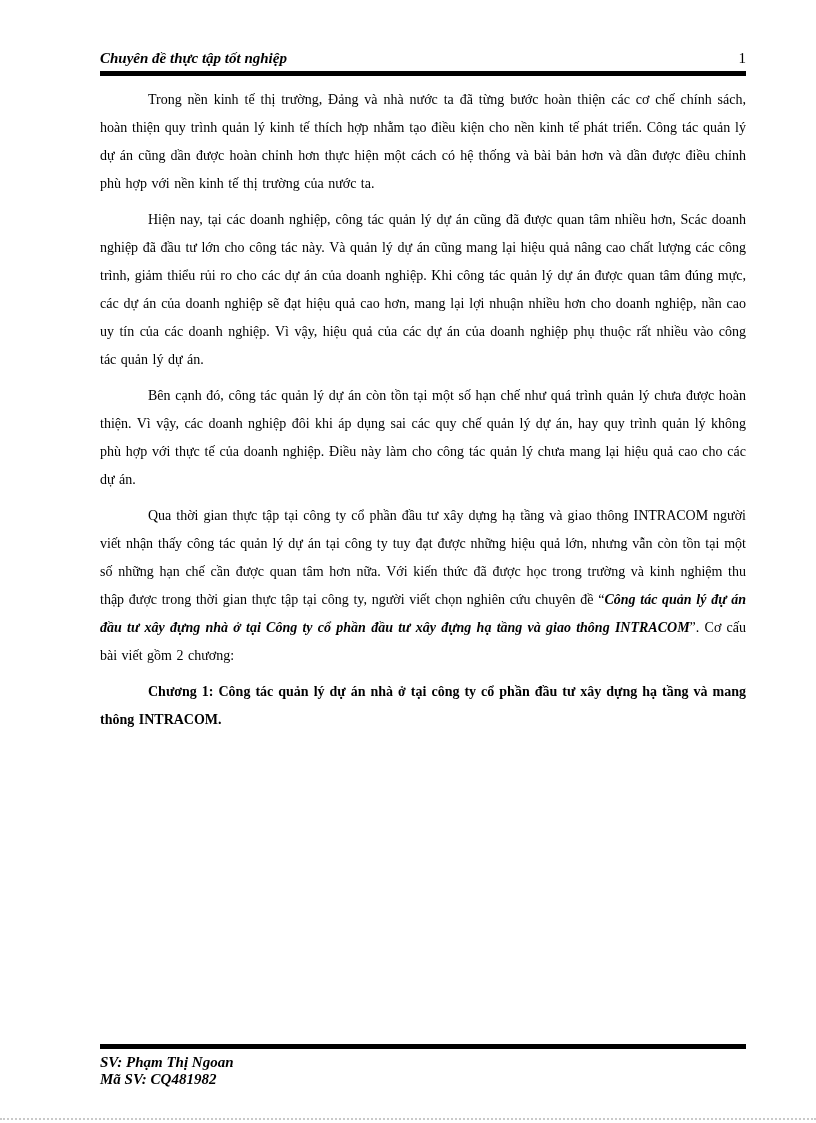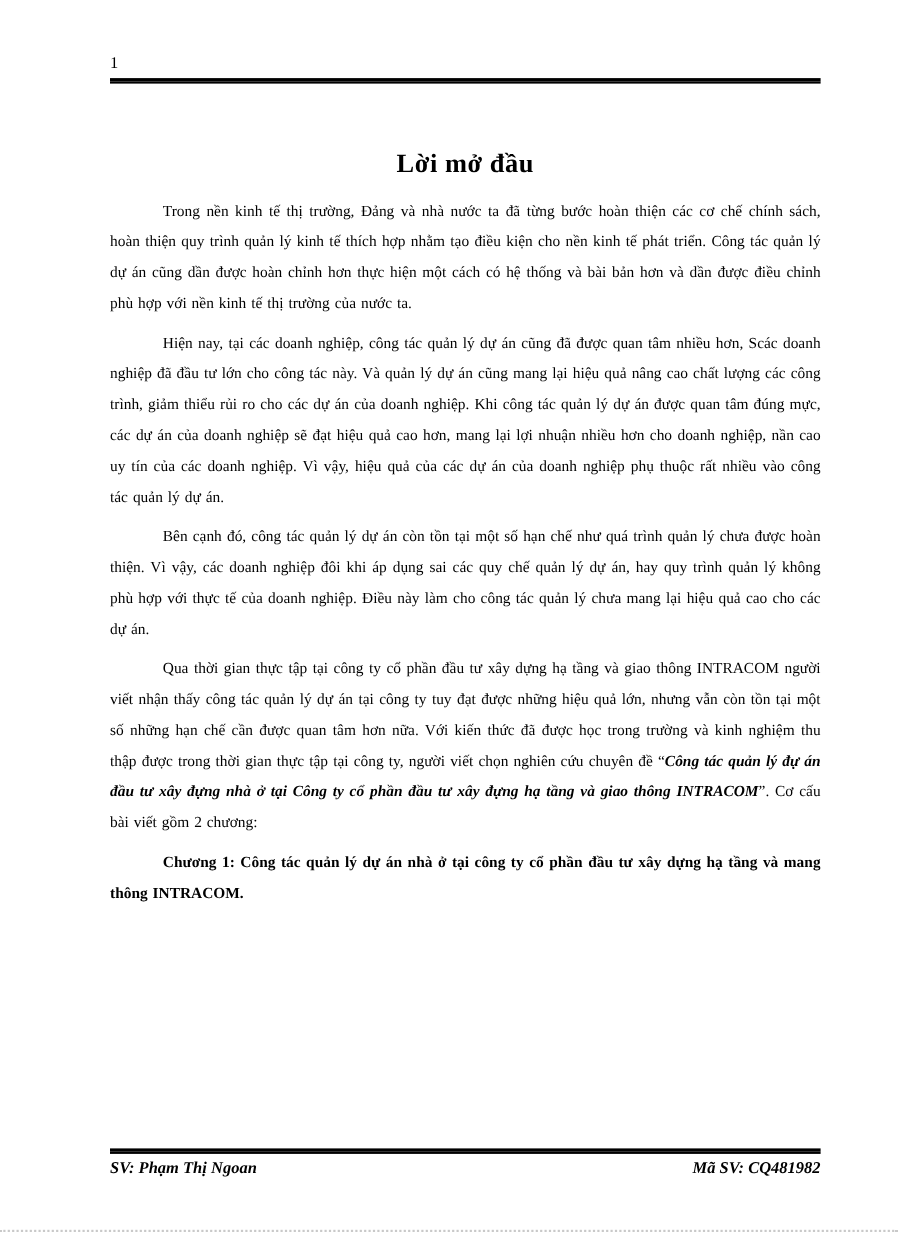--- a/index.html
+++ b/index.html
@@ -54,41 +54,42 @@
   .content p.chapter { font-weight: bold; }
   .bi { font-weight: bold; font-style: italic; }
   
   .footer {
     position: absolute; left: 100px; right: 70px; top: 1044px;
   }
   .footer-row {
     display: flex; justify-content: space-between; align-items: baseline;
     font-size: 15px; font-weight: bold; font-style: italic;
     padding-top: 5px;
+    flex-direction: column;
   }
   
   .page-break-dots {
     position: absolute; left: 0; right: 0; top: 1118px;
     border-bottom: 2px dotted #c9c9c9;
   }
 </style>
 </head>
 <body>
 
 <div class="page">
 
   <div class="header">
     <div class="header-row">
+      <span class="h-left">Chuyên đề thực tập tốt nghiệp</span>
       <span class="h-center">1</span>
     </div>
     <div class="double-rule"></div>
   </div>
 
   <div class="content">
-    <div class="doc-title">Lời mở đầu</div>
 
     <p>Trong nền kinh tế thị trường, Đảng và nhà nước ta đã từng bước hoàn thiện các cơ chế chính sách, hoàn thiện quy trình quản lý kinh tế thích hợp nhằm tạo điều kiện cho nền kinh tế phát triển. Công tác quản lý dự án cũng dần được hoàn chỉnh hơn thực hiện một cách có hệ thống và bài bản hơn và dần được điều chỉnh phù hợp với nền kinh tế thị trường của nước ta.</p>
 
     <p>Hiện nay, tại các doanh nghiệp, công tác quản lý dự án cũng đã được quan tâm nhiều hơn, Scác doanh nghiệp đã đầu tư lớn cho công tác này. Và quản lý dự án cũng mang lại hiệu quả nâng cao chất lượng các công trình, giảm thiểu rủi ro cho các dự án của doanh nghiệp. Khi công tác quản lý dự án được quan tâm đúng mực, các dự án của doanh nghiệp sẽ đạt hiệu quả cao hơn, mang lại lợi nhuận nhiều hơn cho doanh nghiệp, nần cao uy tín của các doanh nghiệp. Vì vậy, hiệu quả của các dự án của doanh nghiệp phụ thuộc rất nhiều vào công tác quản lý dự án.</p>
 
     <p>Bên cạnh đó, công tác quản lý dự án còn tồn tại một số hạn chế như quá trình quản lý chưa được hoàn thiện. Vì vậy, các doanh nghiệp đôi khi áp dụng sai các quy chế quản lý dự án, hay quy trình quản lý không phù hợp với thực tế của doanh nghiệp. Điều này làm cho công tác quản lý chưa mang lại hiệu quả cao cho các dự án.</p>
 
     <p><span>Qua thời gian thực tập tại công ty cổ phần đầu tư xây dựng hạ tầng và giao thông INTRACOM người viết nhận thấy công tác quản lý dự án tại công ty tuy đạt được những hiệu quả lớn, nhưng vẫn còn tồn tại một số những hạn chế cần được quan tâm hơn nữa. Với kiến thức đã được học trong trường và kinh nghiệm thu thập được trong thời gian thực tập tại công ty, người viết chọn nghiên cứu chuyên đề “</span><span class="bi">Công tác quản lý đự án đầu tư xây đựng nhà ở tại Công ty cổ phần đầu tư xây đựng hạ tầng và giao thông INTRACOM</span><span>”. Cơ cấu bài viết gồm 2 chương:</span></p>
 
     <p class="chapter">Chương 1: Công tác quản lý dự án nhà ở tại công ty cổ phần đầu tư xây dựng hạ tầng và mang thông INTRACOM.</p>

